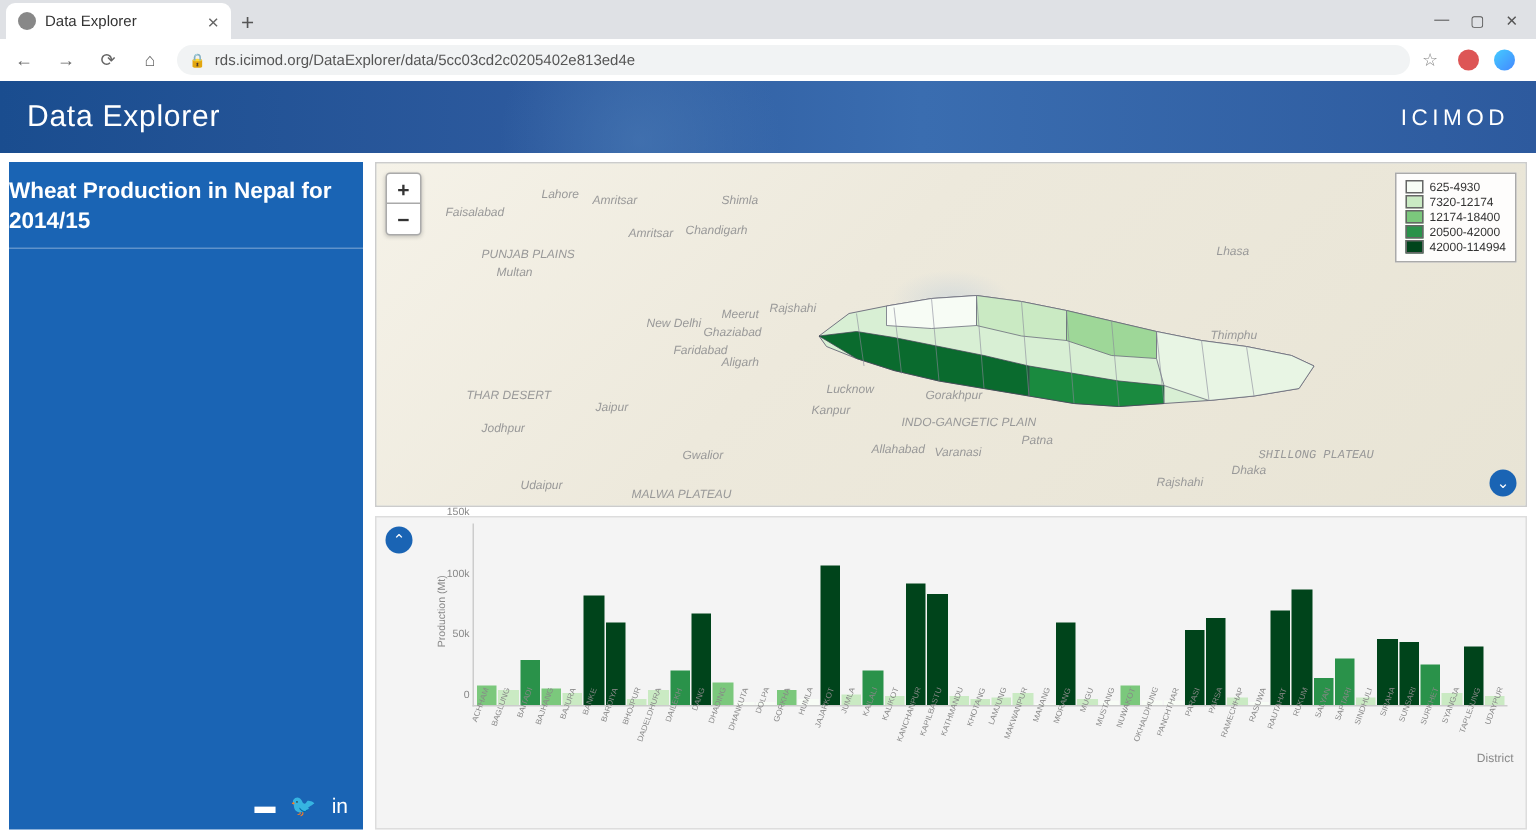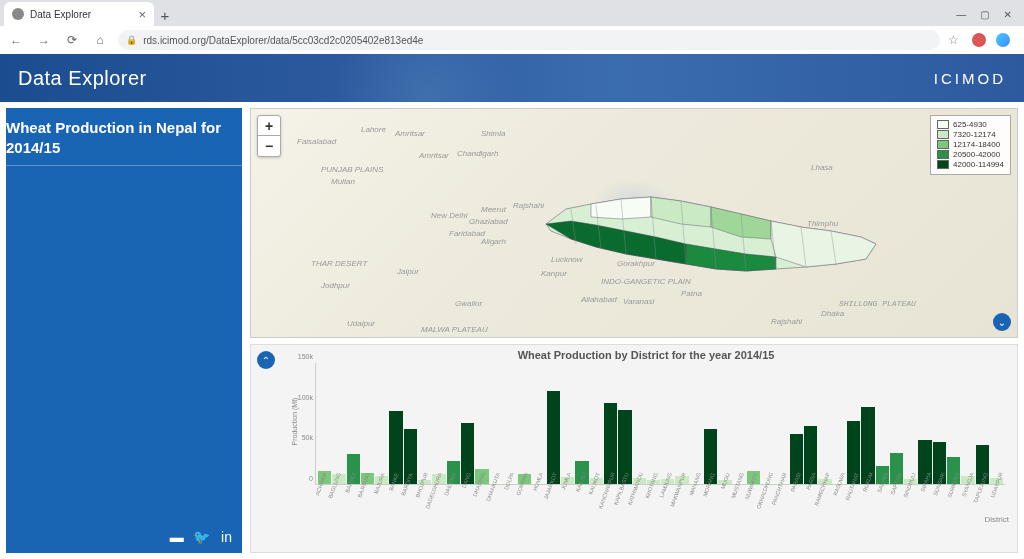--- a/index.html
+++ b/index.html
@@ -195,21 +195,20 @@
           <div class="legend-row">
             <span class="legend-swatch" style="background: rgb(0, 68, 27);"></span>
             <span>42000-114994</span>
           </div>
         </div>
       <div class="collapse-btn">⌄</div>
     </div>
 
     <div class="chart-panel">
       <div class="expand-btn">⌃</div>
-      <div class="chart-title">Wheat Production by District for the year 2014/15</div>
       <div class="chart-area">
         <div class="y-label">Production (Mt)</div>
         <div class="y-axis" id="y-axis">
             <div class="y-tick" style="bottom: 0%;">0</div>
             <div class="y-tick" style="bottom: 33.3333%;">50k</div>
             <div class="y-tick" style="bottom: 66.6667%;">100k</div>
             <div class="y-tick" style="bottom: 100%;">150k</div>
           </div>
         <div class="plot" id="plot">
             <div class="bar" style="height: 10.6667%; background: rgb(123, 200, 124);"></div>

